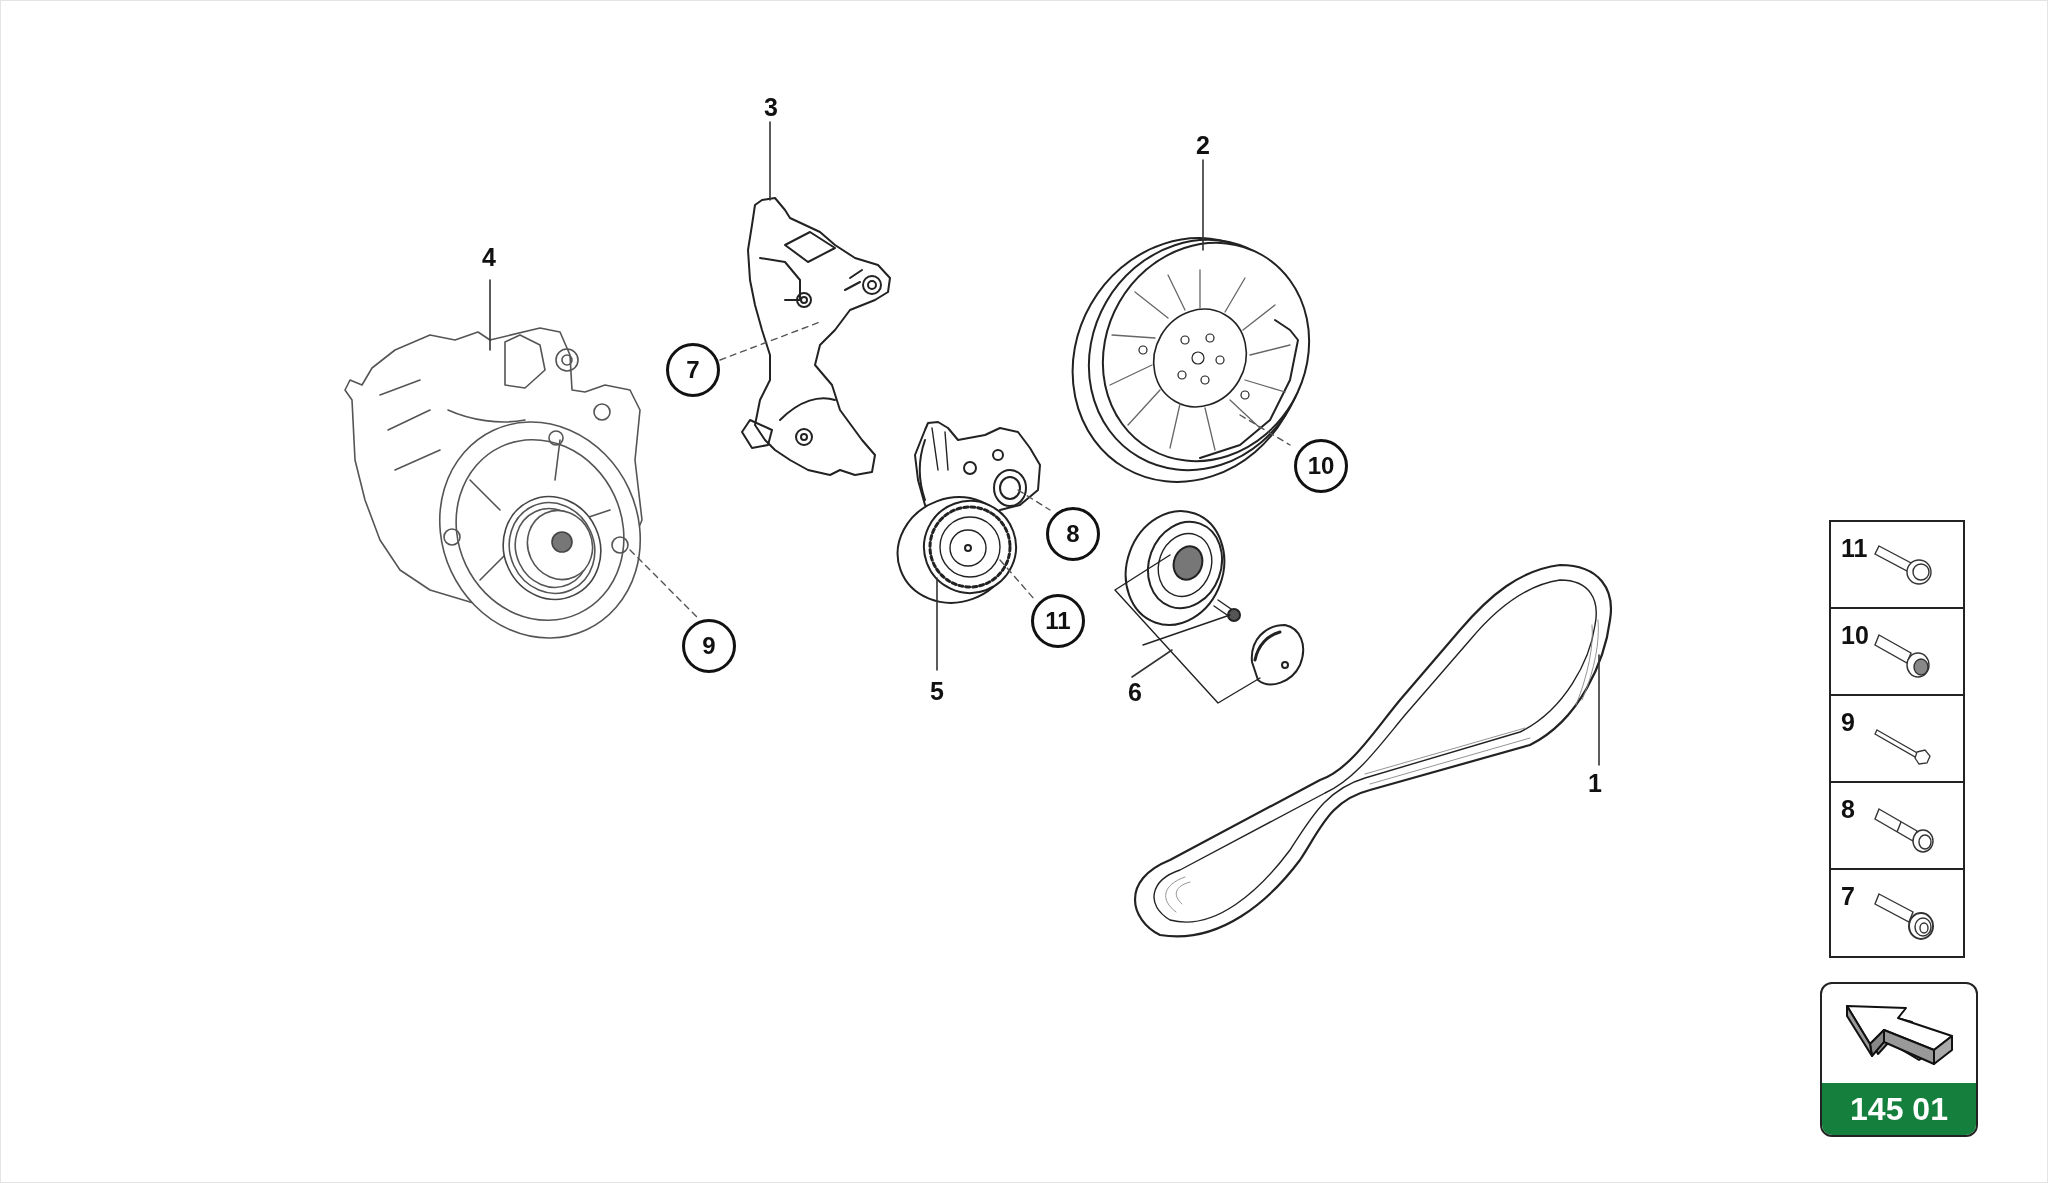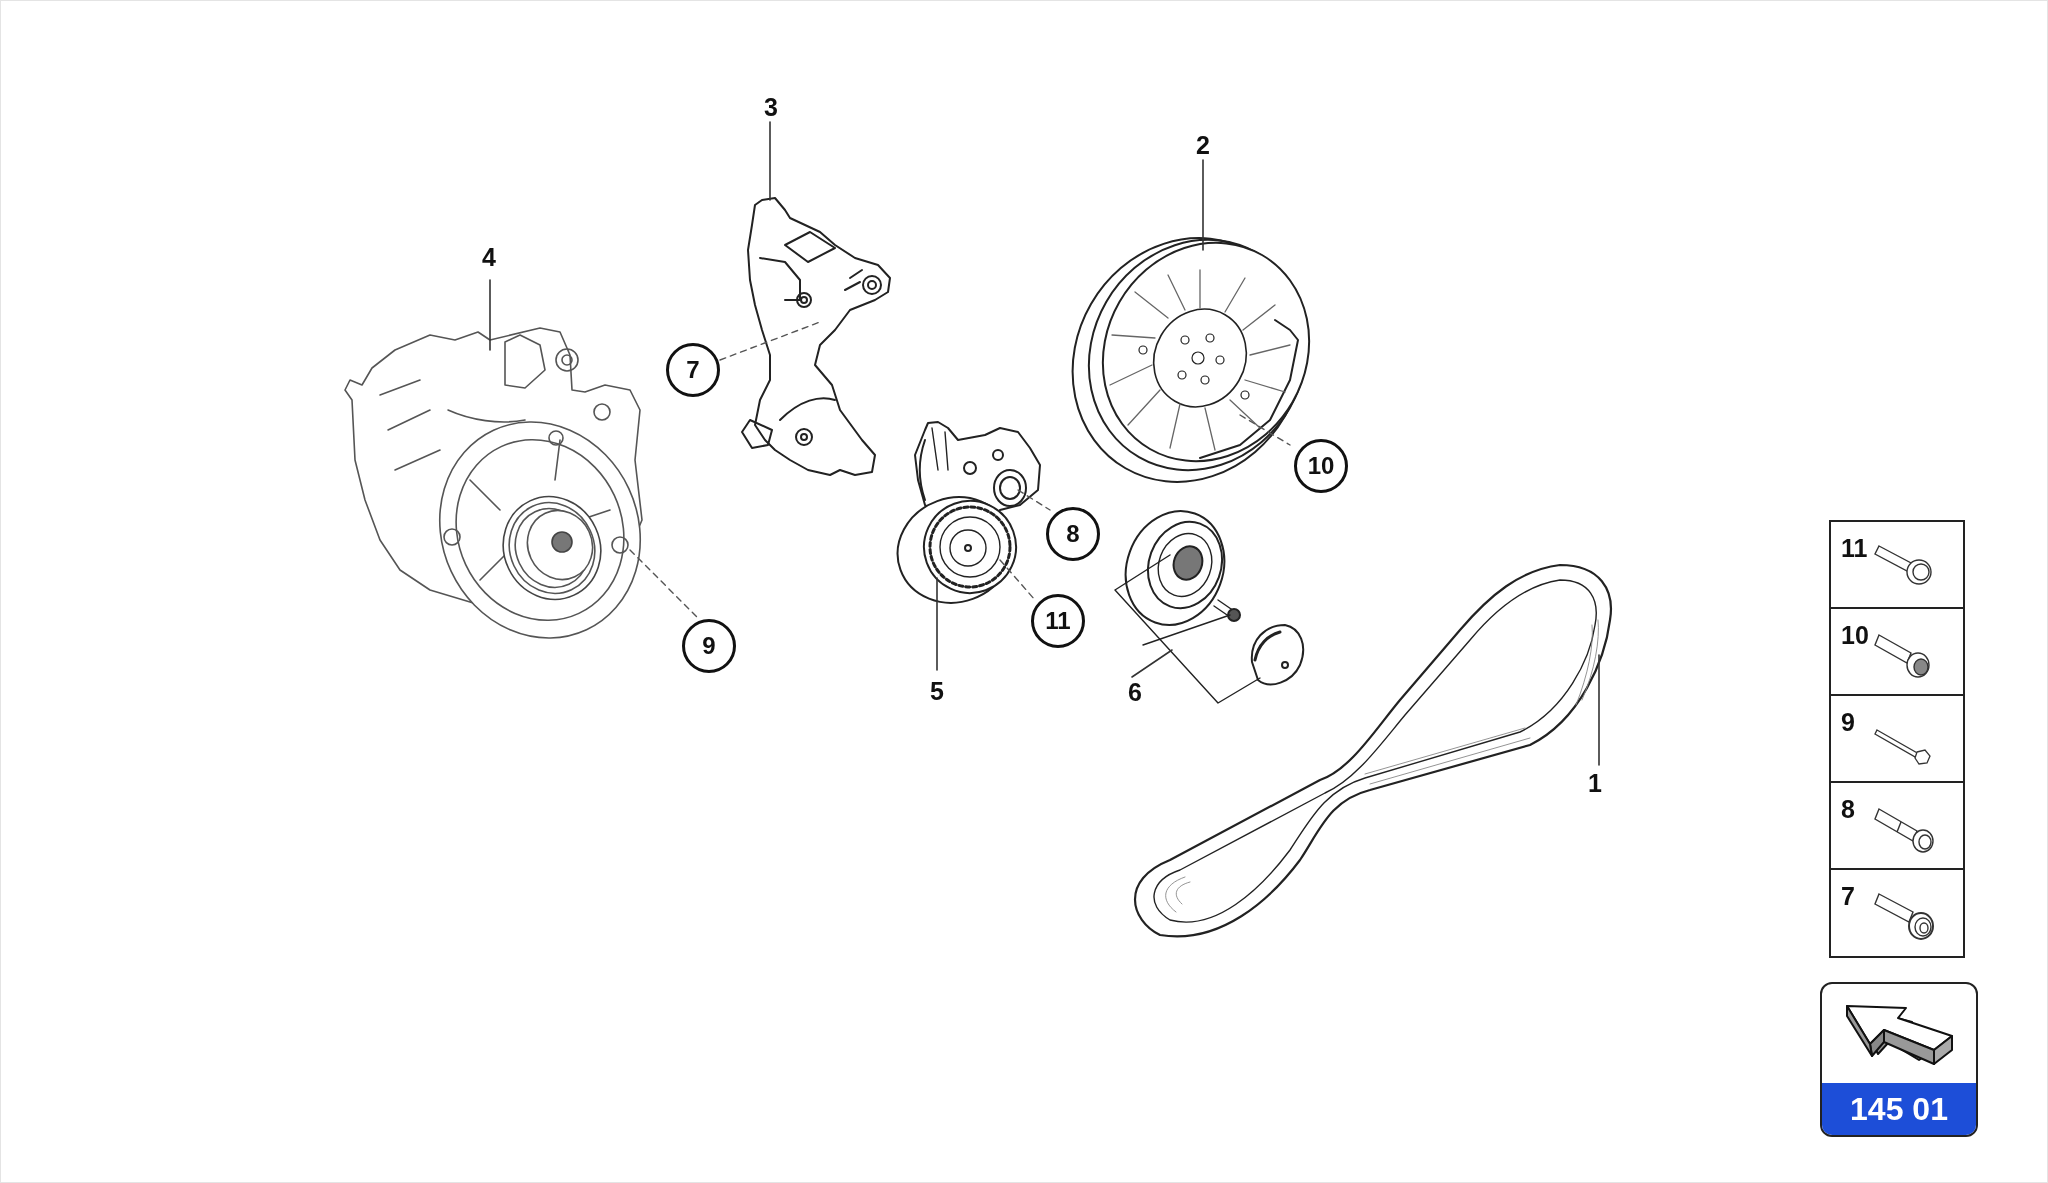--- a/index.html
+++ b/index.html
@@ -20,21 +20,21 @@
                 box-sizing: border-box; }
   .legend-row:last-child { border-bottom: none; height: 86px; }
   .legend-num { position: absolute; left: 10px; top: 12px; font-weight: bold;
                 font-size: 25px; }
   .legend-row svg { position: absolute; left: 42px; top: 14px; }
   .nav-box { position: absolute; left: 1820px; top: 982px; width: 158px;
              height: 155px; border: 2px solid #222; border-radius: 12px;
              box-sizing: border-box; overflow: hidden; background: #fff; }
   .nav-box svg { position: absolute; left: 22px; top: 18px; }
   .nav-code { position: absolute; left: 0; right: 0; bottom: 0; height: 52px;
-              background: #1d4ed8; color: #fff; font-weight: bold; font-size: 32px;
+              background: #15803d; color: #fff; font-weight: bold; font-size: 32px;
               display: flex; align-items: center; justify-content: center; }
 </style>
 </head>
 <body>
 
 <div class="frame"></div>
 
 <svg class="art" width="2048" height="1183" viewBox="0 0 2048 1183">
   <g fill="none" stroke="#222" stroke-width="2" stroke-linejoin="round" stroke-linecap="round">
 

